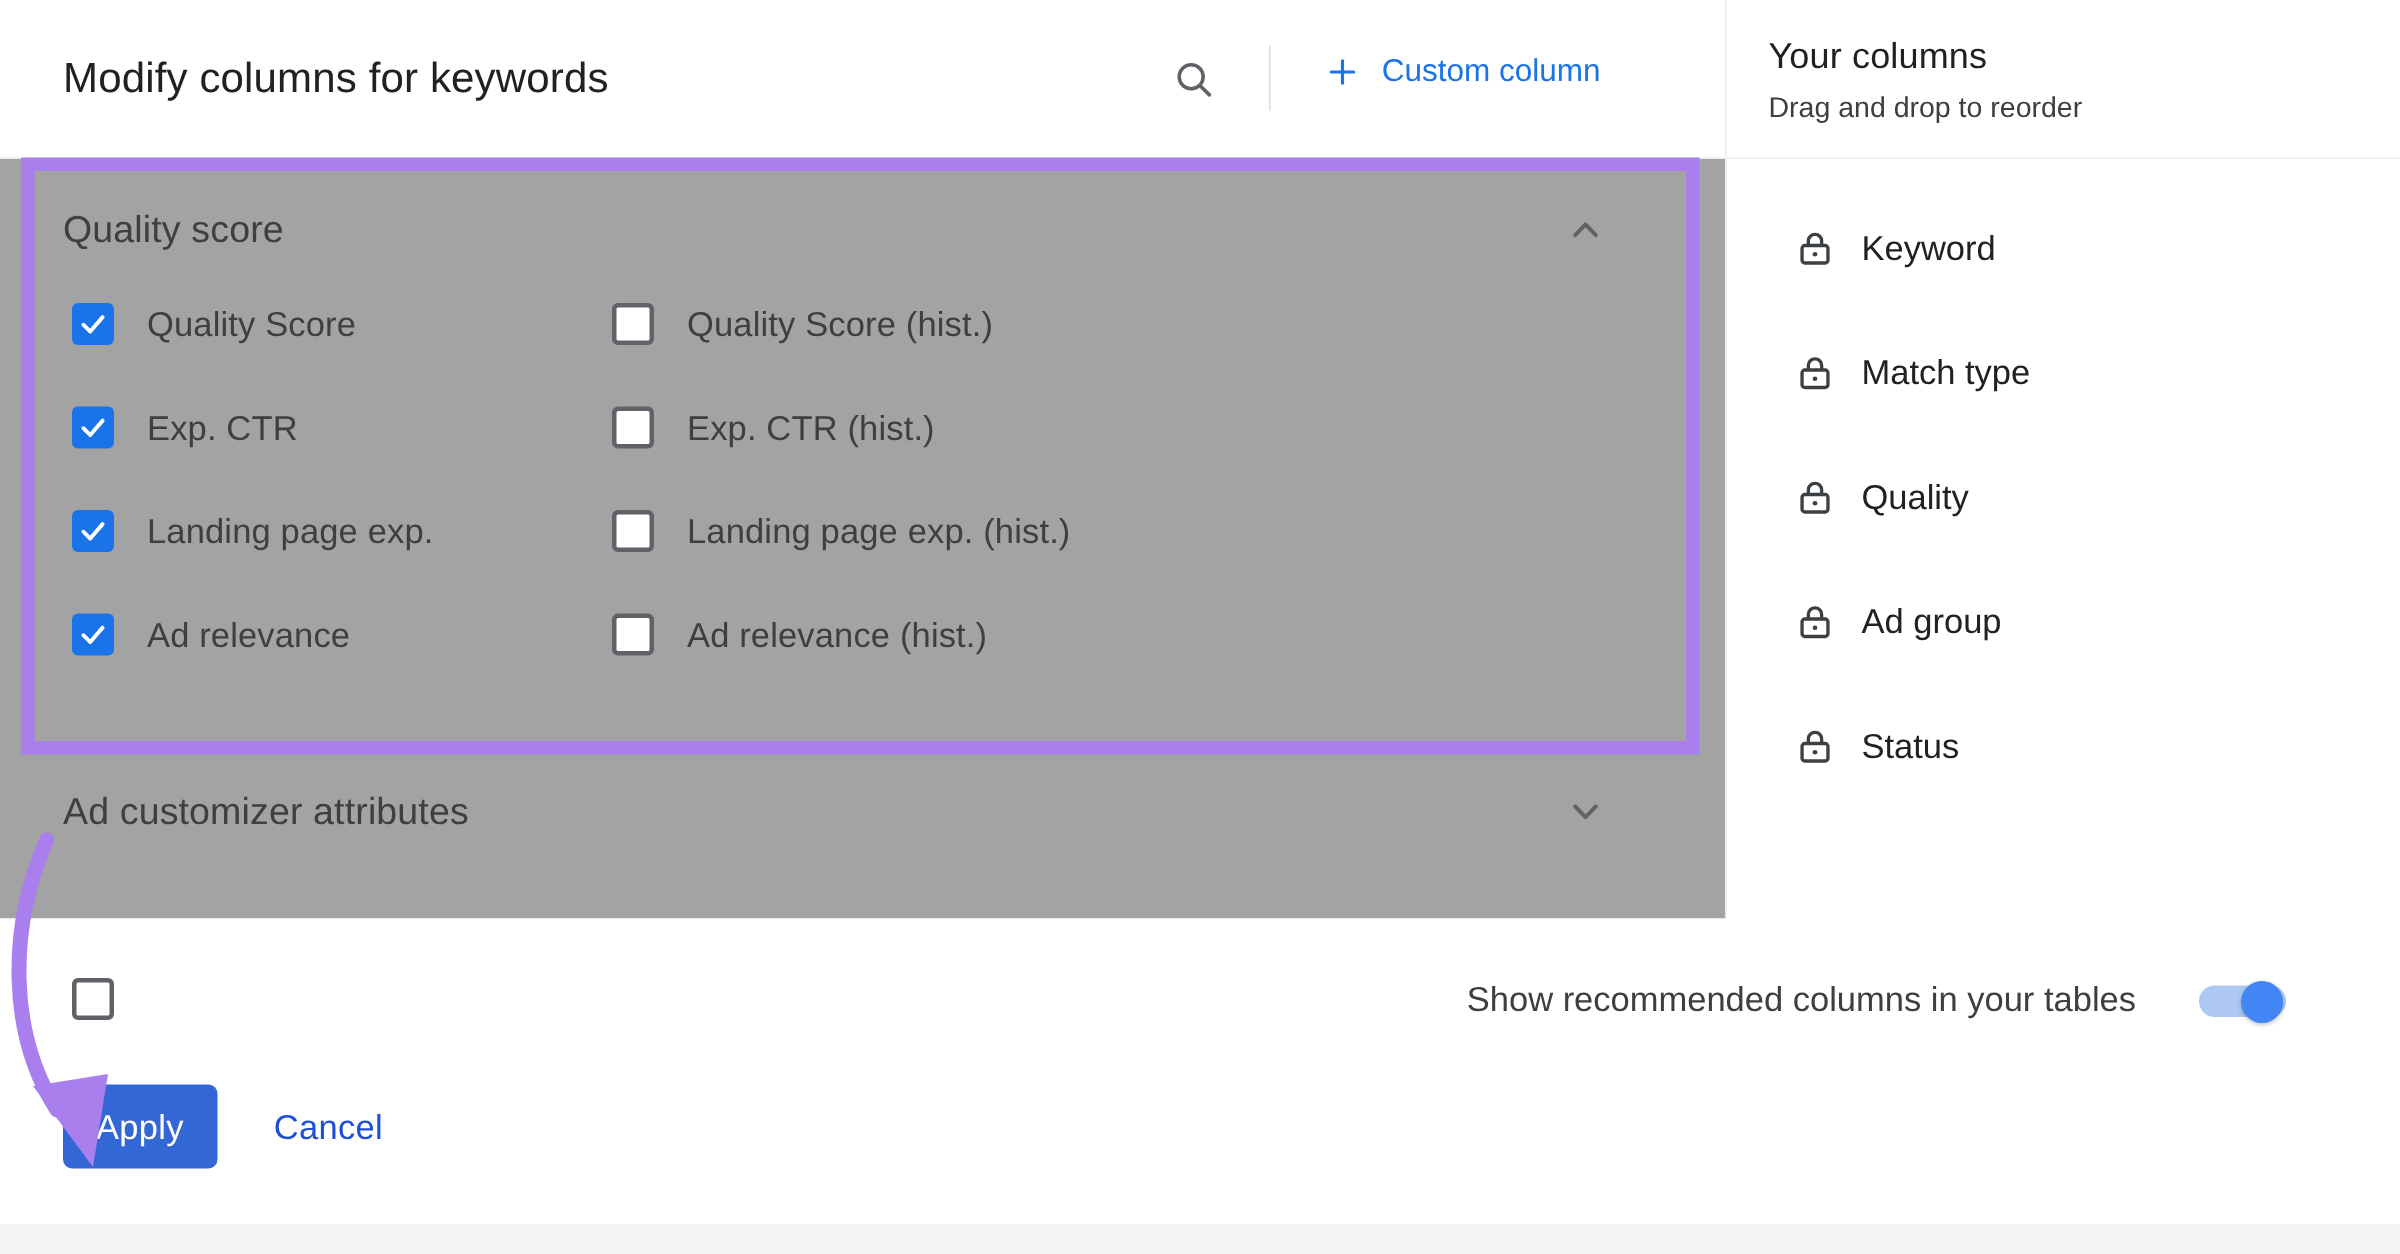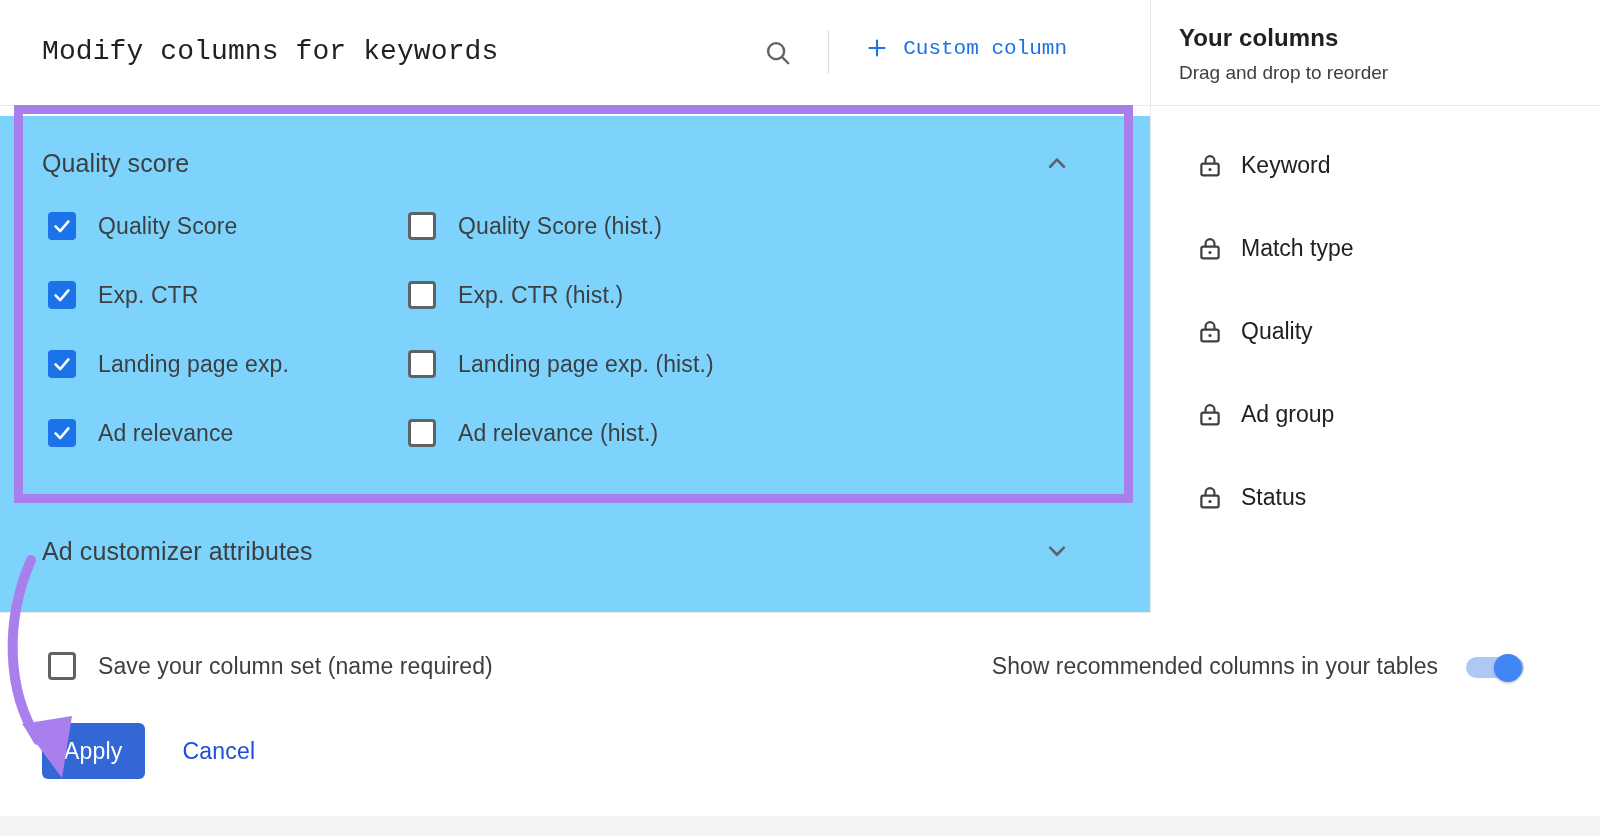--- a/index.html
+++ b/index.html
@@ -32,21 +32,20 @@
   }
 
   .dialog-header {
     position: absolute;
     left: 0; top: 0;
     width: 1150px;
     height: 95px;
     display: flex;
     align-items: center;
     box-sizing: border-box;
-    font-family: Liberation Mono, monospace;
   }
   .dialog-title {
     position: absolute;
     left: 42px;
     top: 36px;
     font-size: 28px;
     font-weight: 400;
     color: #202124;
     letter-spacing: 0.1px;
     white-space: nowrap;
@@ -99,24 +98,24 @@
     top: 105px;
     width: 1150px;
     height: 1px;
     background: #e8eaed;
   }
 
   
   .body-area {
     position: absolute;
     left: 0;
-    top: 116px;
+    top: 106px;
     width: 1150px;
     height: 506px;
-    background: #7dd3fc;
+    background: #a3a3a3;
     overflow: hidden;
   }
 
   .section-header {
     position: absolute;
     left: 42px;
     width: 1030px;
     display: flex;
     align-items: center;
     justify-content: space-between;
@@ -218,21 +217,21 @@
     cursor: pointer;
   }
   .save-row .cb-label { font-size: 23px; color: #3c4043; margin-left: 22px;}
 
   .toggle-row {
     position: absolute;
     right: 72px;
     top: 40px;
     display: flex;
     align-items: center;
-    gap: 28px;
+    gap: 42px;
   }
   .toggle-label {
     font-size: 23px;
     color: #3c4043;
     white-space: nowrap;
   }
   .switch {
     position: relative;
     width: 62px;
     height: 26px;
@@ -308,21 +307,21 @@
     box-sizing: border-box;
     overflow: hidden;
   }
   .sb-header {
     position: absolute;
     left: 28px;
     top: 24px;
   }
   .sb-title {
     font-size: 24px;
-    font-weight: 700;
+    font-weight: 400;
     color: #202124;
     letter-spacing: .1px;
   }
   .sb-sub {
     margin-top: 10px;
     font-size: 19px;
     color: #3c4043;
   }
   .sb-rule {
     position: absolute;
@@ -544,21 +543,20 @@
         </span>
         <span class="lbl">Status</span>
       </div>
 
     </div>
   </div>
 
   <div class="footer">
     <div class="save-row">
       <span class="cbox off"></span>
-      <span class="cb-label">Save your column set (name required)</span>
     </div>
 
     <div class="toggle-row">
       <span class="toggle-label">Show recommended columns in your tables</span>
       <span class="switch">
         <span class="track"></span>
         <span class="knob"></span>
       </span>
     </div>
 

